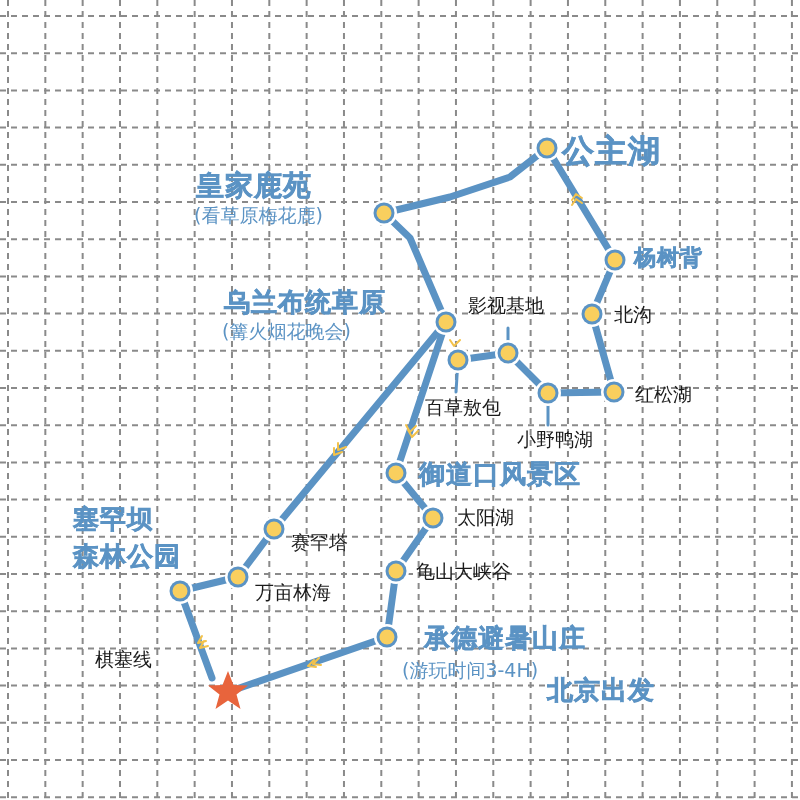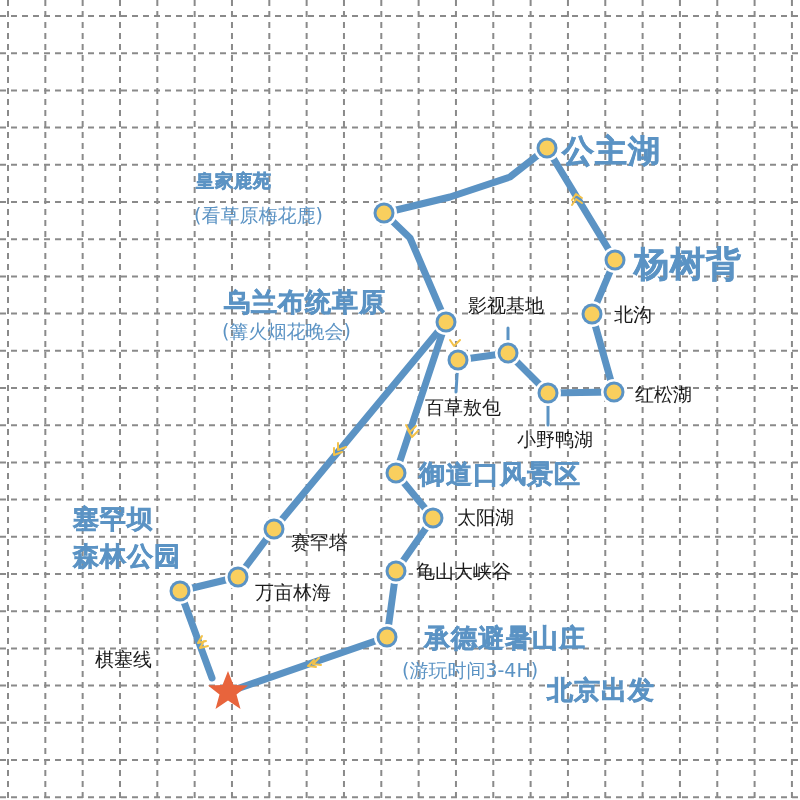--- a/index.html
+++ b/index.html
@@ -198,24 +198,24 @@
         </g>
     </g>
 
     <polygon fill="#e8643c" points="228,671 233.5,685 248,685.5 236.5,694.5 240.5,709 228,700.5 215.5,709 219.5,694.5 208,685.5 222.5,685"></polygon>
   </svg>
 
   <div class="lbl lbl-major" style="left:547px; top:677px; font-size:26px;">北京出发</div>
 
   <div class="lbl lbl-major" style="left:562px; top:135px; font-size:32px;">公主湖</div>
 
-  <div class="lbl lbl-major" style="left:196px; top:172px; font-size:18px;text-align:center;">皇家鹿苑</div>
+  <div class="lbl lbl-major" style="left:196px; top:172px; font-size:28px;text-align:center;">皇家鹿苑</div>
   <div class="lbl lbl-sub" style="left:194px; top:206px;">(看草原梅花鹿)</div>
 
-  <div class="lbl lbl-major" style="left:634px; top:247px; font-size:35px;">杨树背</div>
+  <div class="lbl lbl-major" style="left:634px; top:247px; font-size:22px;">杨树背</div>
 
   <div class="lbl lbl-major" style="left:224px; top:289px; font-size:26px;">乌兰布统草原</div>
   <div class="lbl lbl-sub" style="left:222px; top:322px;text-align:right;">(篝火烟花晚会)</div>
 
   <div class="lbl lbl-minor" style="left:468px; top:296px;">影视基地</div>
   <div class="lbl lbl-minor" style="left:614px; top:305px;">北沟</div>
   <div class="lbl lbl-minor" style="left:425px; top:398px;">百草敖包</div>
   <div class="lbl lbl-minor" style="left:635px; top:385px;">红松湖</div>
   <div class="lbl lbl-minor" style="left:517px; top:430px;">小野鸭湖</div>
 

